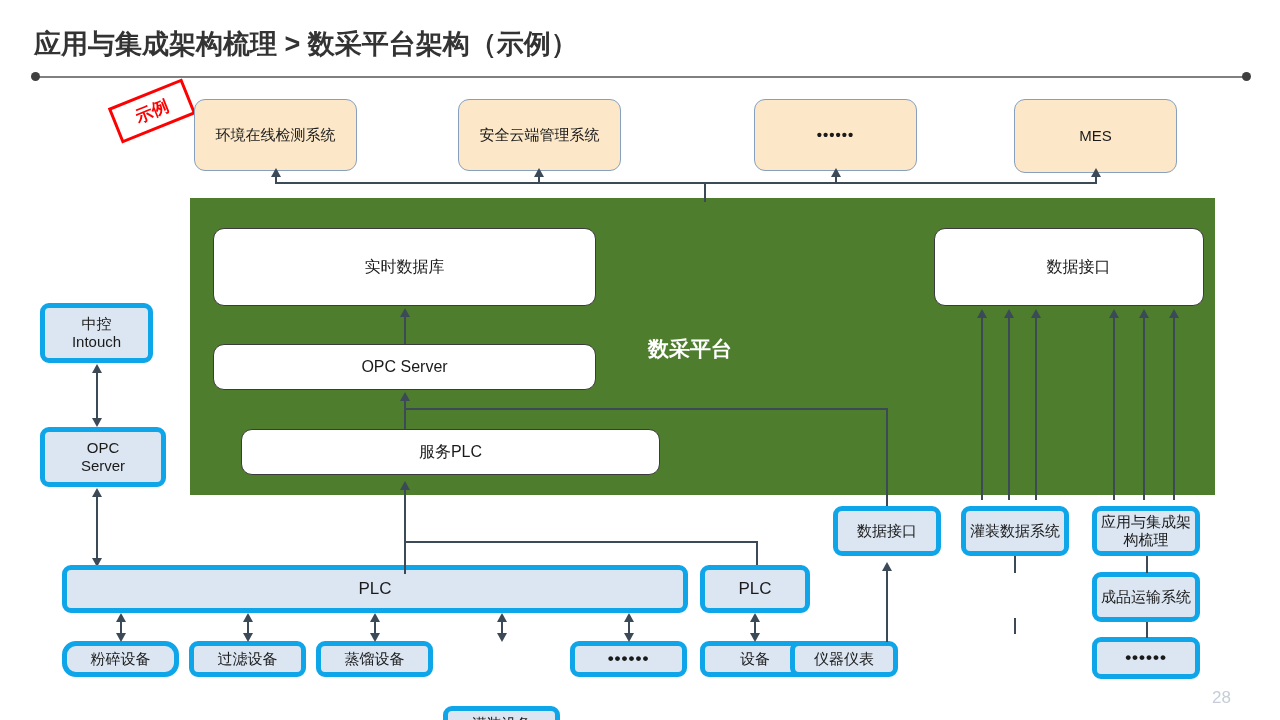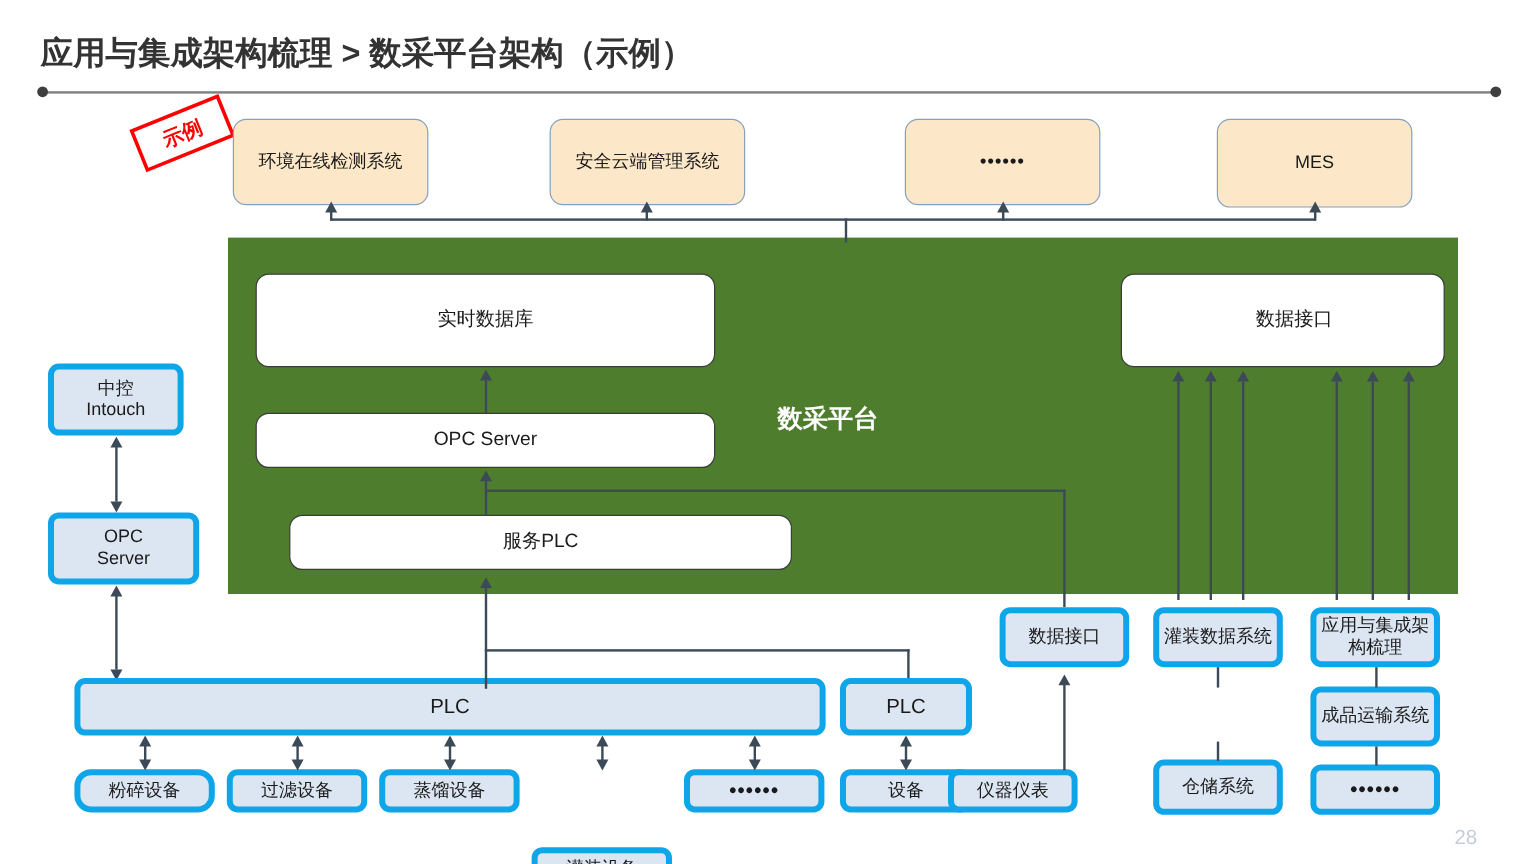--- a/index.html
+++ b/index.html
@@ -205,21 +205,20 @@
   <div class="ln lnv" style="left:754px;top:621px;height:13px;"></div>
   <div class="ah ah-up" style="left:750px;top:613px;"></div>
   <div class="ah ah-down" style="left:750px;top:633px;"></div>
 
   <div class="node blue" style="left:833px;top:506px;width:108px;height:50px;">数据接口</div>
   <div class="node blue" style="left:790px;top:641px;width:108px;height:36px;">仪器仪表</div>
   <div class="ln lnv" style="left:886px;top:570px;height:72px;"></div>
   <div class="ah ah-up" style="left:882px;top:562px;"></div>
 
   <div class="node blue" style="left:961px;top:506px;width:108px;height:50px;">灌装数据系统</div>
-  <div class="node blue" style="left:961px;top:633px;width:108px;height:46px;">仓储系统</div>
   <div class="ln lnv" style="left:1014px;top:556px;height:17px;"></div>
   <div class="ln lnv" style="left:1014px;top:618px;height:16px;"></div>
 
   <div class="node blue" style="left:1092px;top:506px;width:108px;height:50px;">应用与集成架构梳理</div>
   <div class="node blue" style="left:1092px;top:572px;width:108px;height:50px;">成品运输系统</div>
   <div class="node blue dots" style="left:1092px;top:637px;width:108px;height:42px;">••••••</div>
   <div class="ln lnv" style="left:1146px;top:556px;height:17px;"></div>
   <div class="ln lnv" style="left:1146px;top:622px;height:16px;"></div>
 
   <div id="page-number">28</div>

